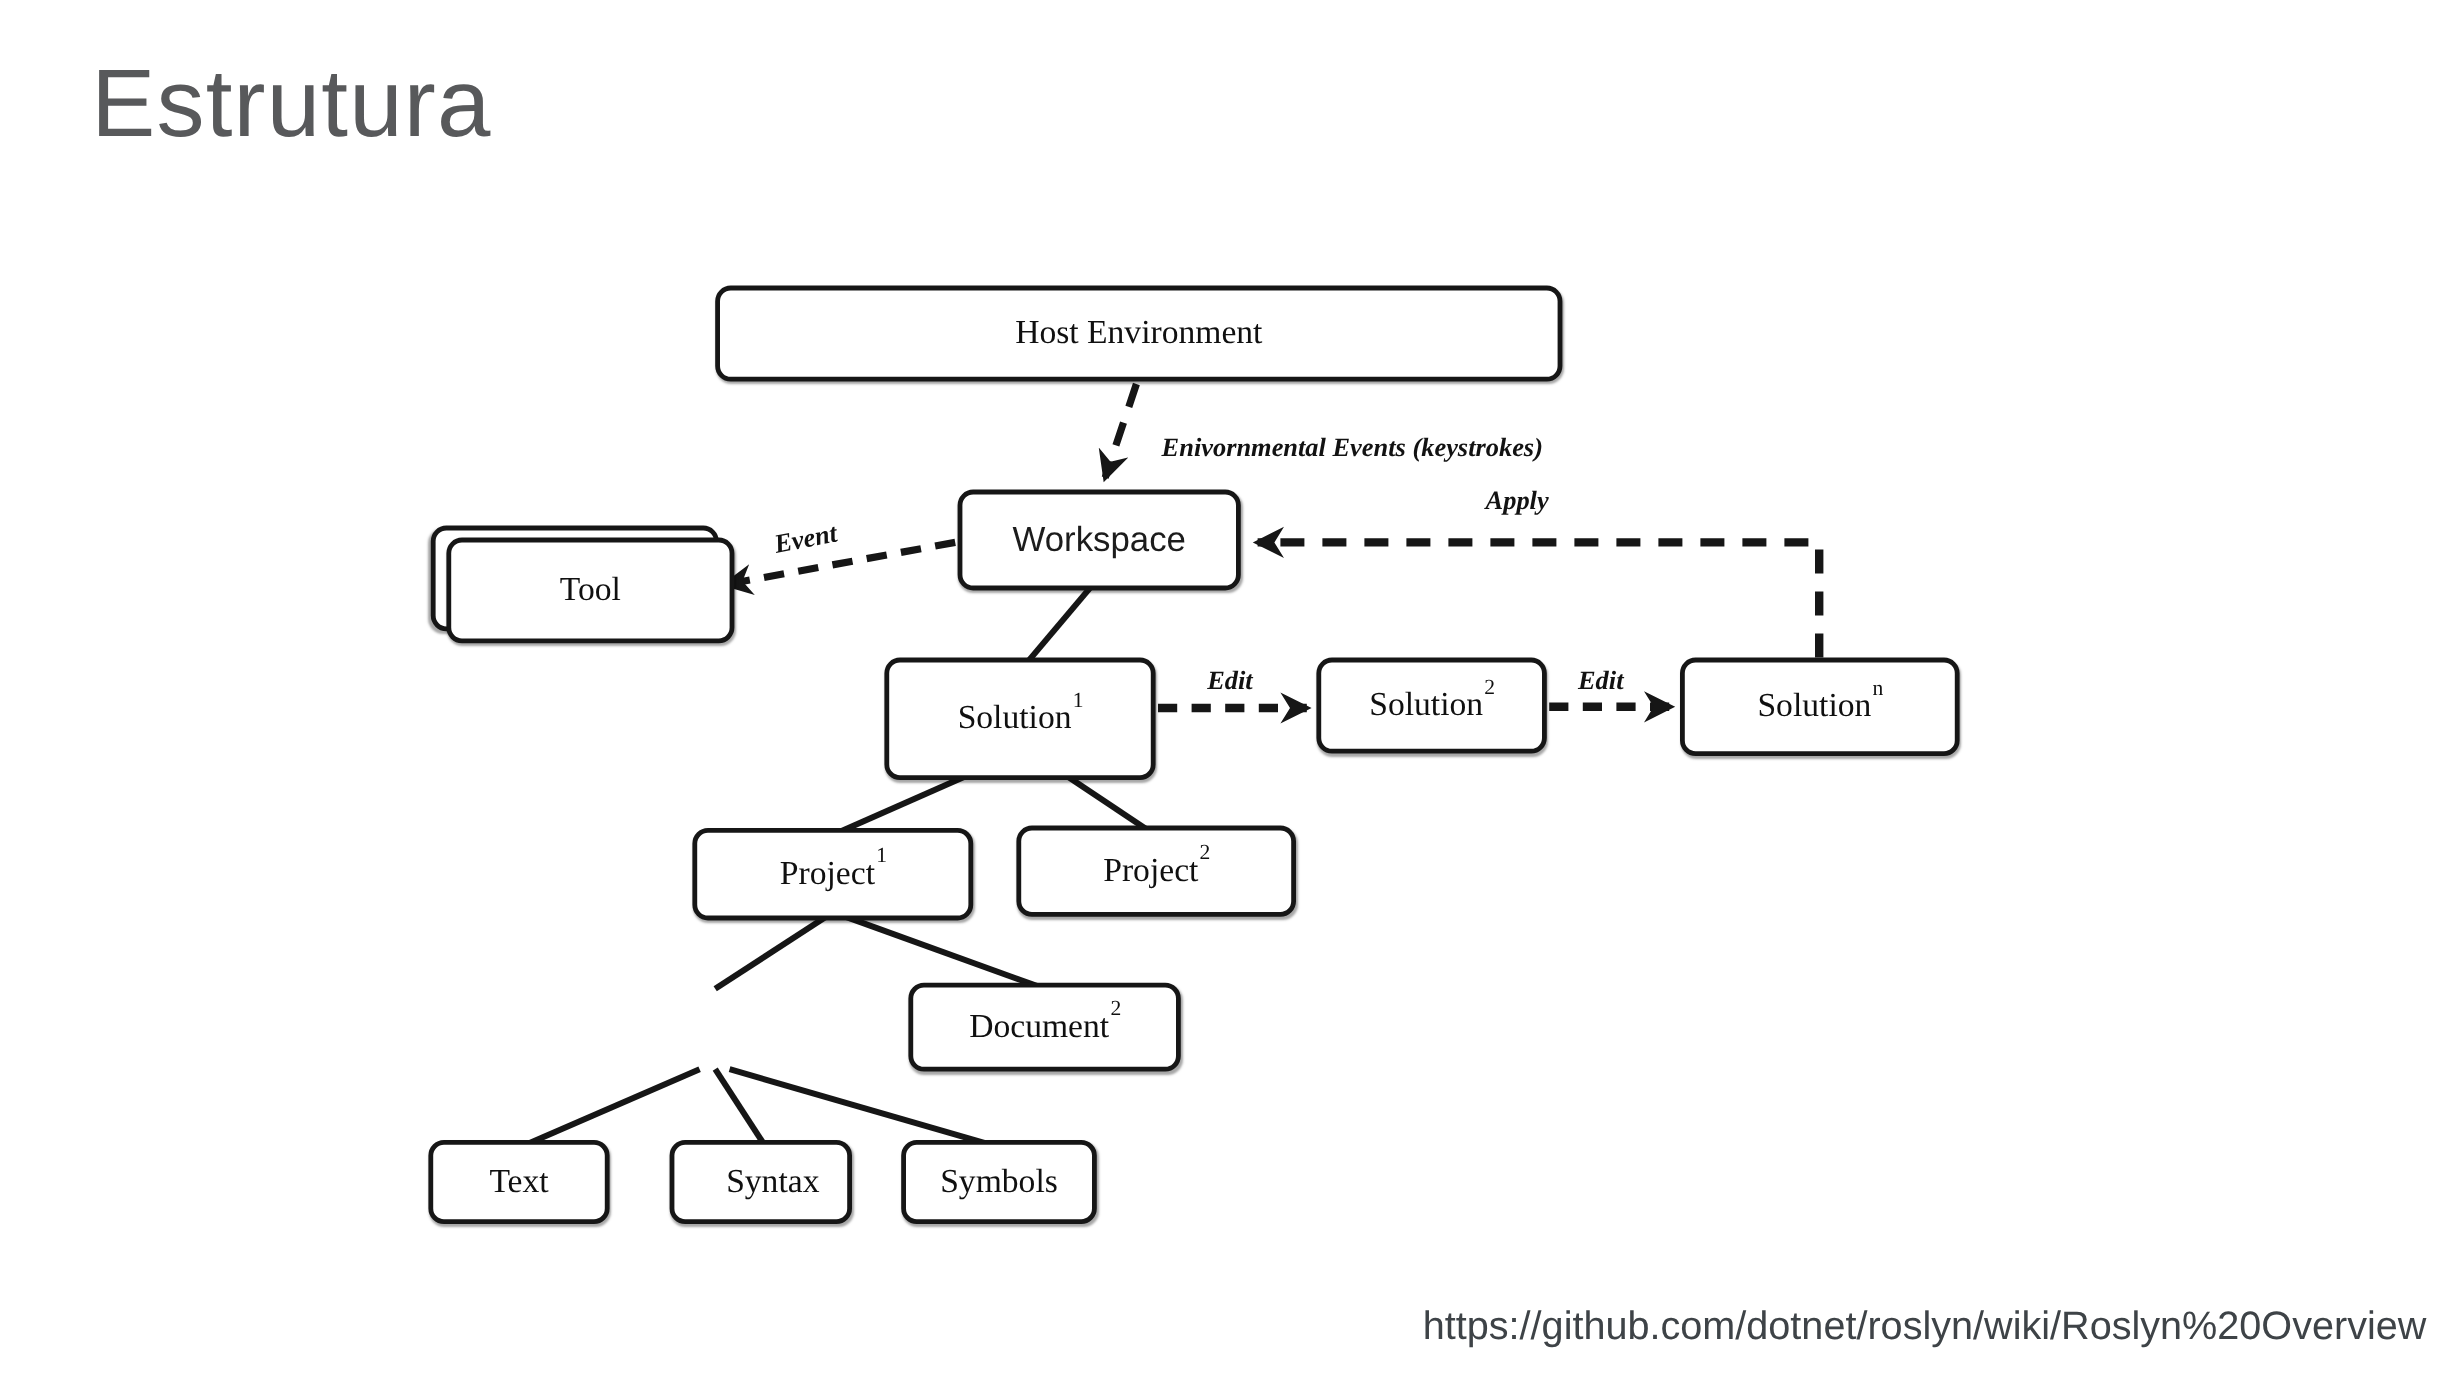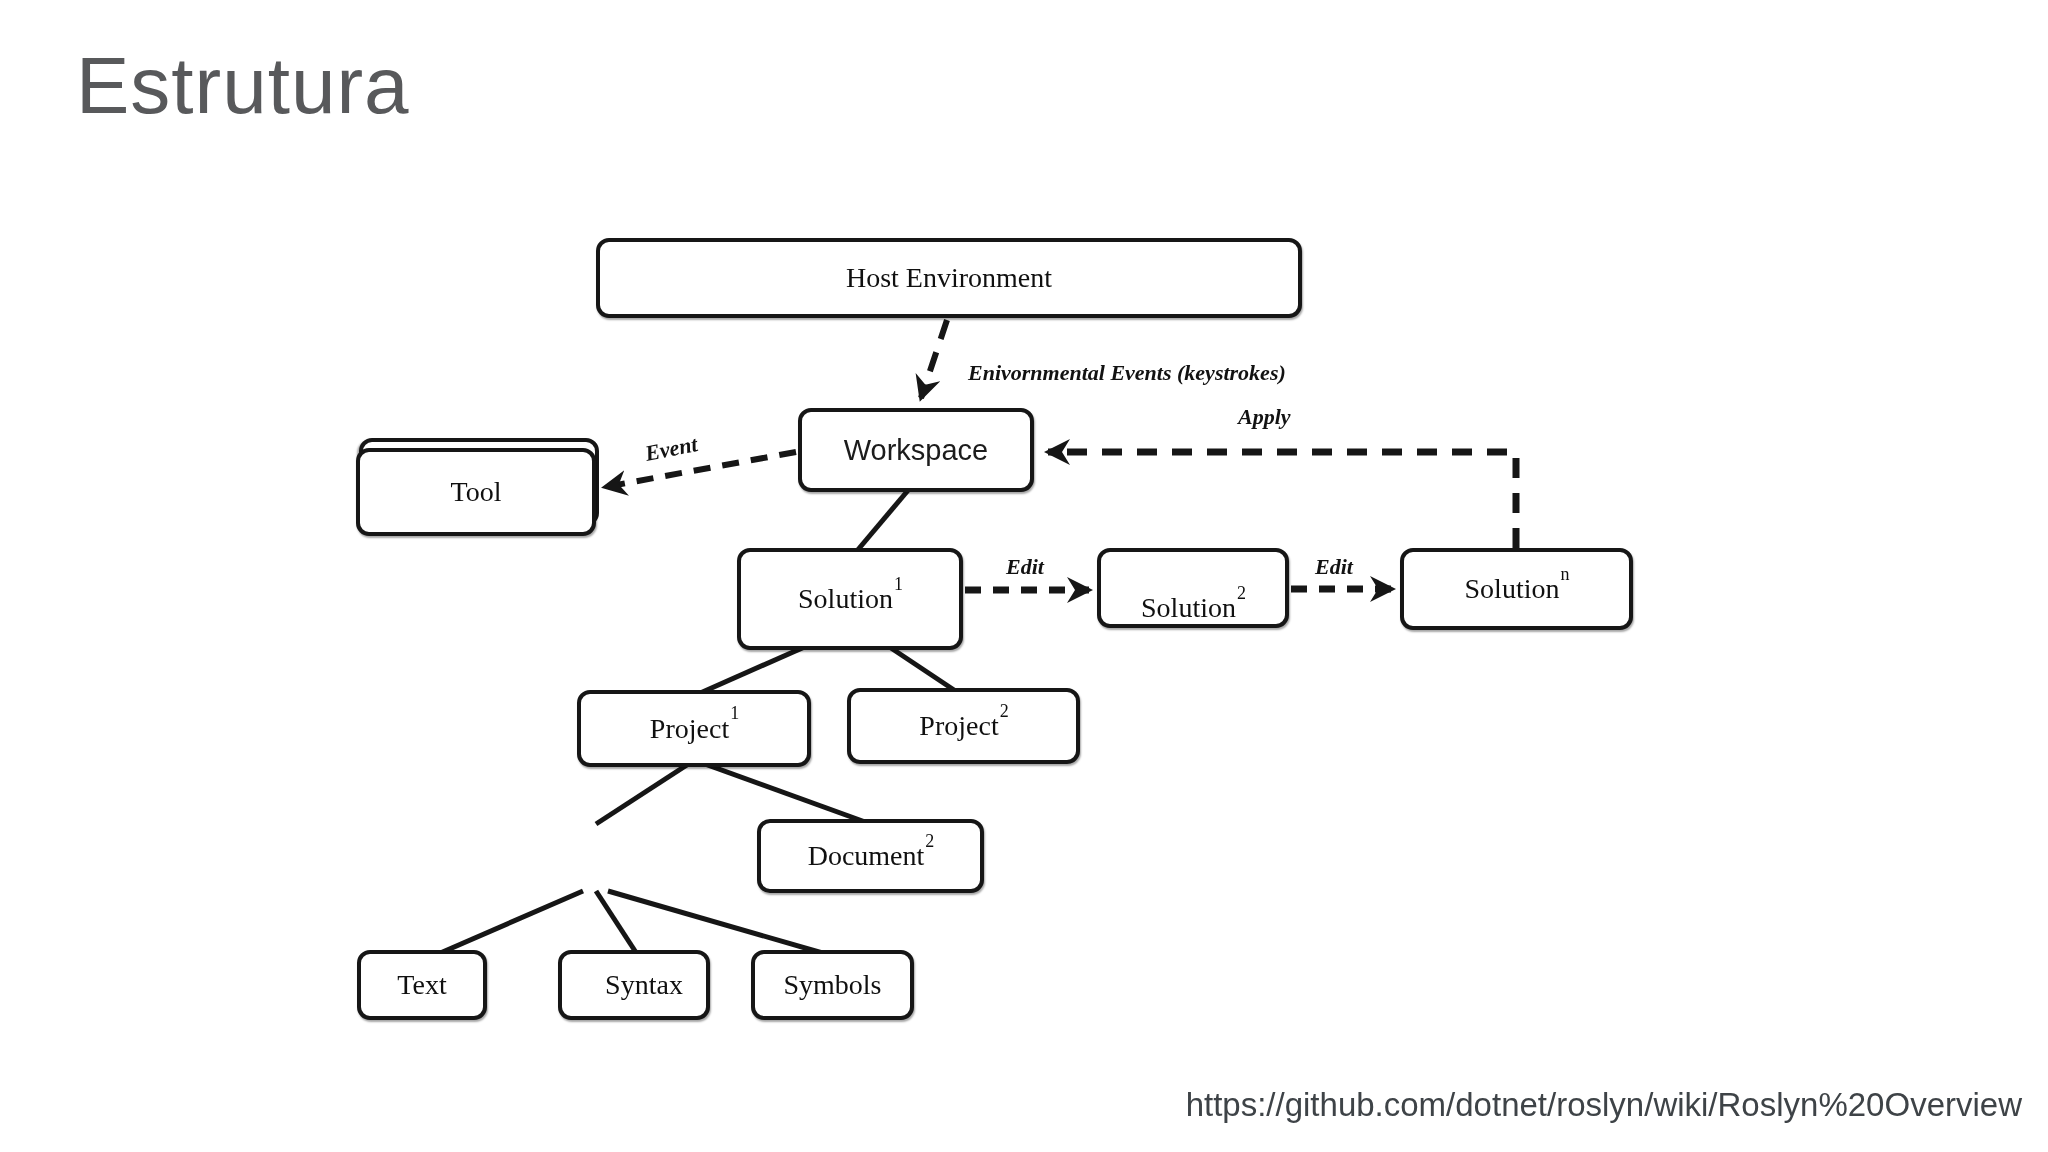--- a/index.html
+++ b/index.html
@@ -80,50 +80,50 @@
   <div class="stack-back" style="left:359px;top:438px;width:240px;height:88px;"></div>
 
   <div class="node" style="left:596px;top:238px;width:706px;height:80px;">
     <span>Host Environment</span>
   </div>
 
   <div class="node sans" style="left:798px;top:408px;width:236px;height:84px;text-align:right;">
     <span>Workspace</span>
   </div>
 
-  <div class="node" style="left:356px;top:448px;width:240px;height:88px;align-items:center;">
+  <div class="node" style="left:372px;top:448px;width:240px;height:88px;align-items:center;">
     <span>Tool</span>
   </div>
 
   <div class="node" style="left:737px;top:548px;width:226px;height:102px;justify-content:center;">
     <span><span>Solution</span><sup>1</sup></span>
   </div>
 
-  <div class="node" style="left:1097px;top:548px;width:192px;height:80px;align-items:flex-end;">
+  <div class="node" style="left:1097px;top:548px;width:192px;height:80px;">
     <span><span>Solution</span><sup>2</sup></span>
   </div>
 
   <div class="node" style="left:1400px;top:548px;width:233px;height:82px;">
     <span><span>Solution</span><sup>n</sup></span>
   </div>
 
   <div class="node" style="left:577px;top:690px;width:234px;height:77px;">
     <span><span>Project</span><sup>1</sup></span>
   </div>
 
   <div class="node" style="left:847px;top:688px;width:233px;height:76px;">
     <span><span>Project</span><sup>2</sup></span>
   </div>
 
 
   <div class="node" style="left:757px;top:819px;width:227px;height:74px;">
     <span><span>Document</span><sup>2</sup></span>
   </div>
 
-  <div class="node" style="left:357px;top:950px;width:130px;height:70px;">
+  <div class="node" style="left:357px;top:950px;width:151px;height:70px;">
     <span>Text</span>
   </div>
 
   <div class="node" style="left:558px;top:950px;width:152px;height:70px;padding-left:20px;">
     <span>Syntax</span>
   </div>
 
   <div class="node" style="left:751px;top:950px;width:163px;height:70px;">
     <span>Symbols</span>
   </div>

